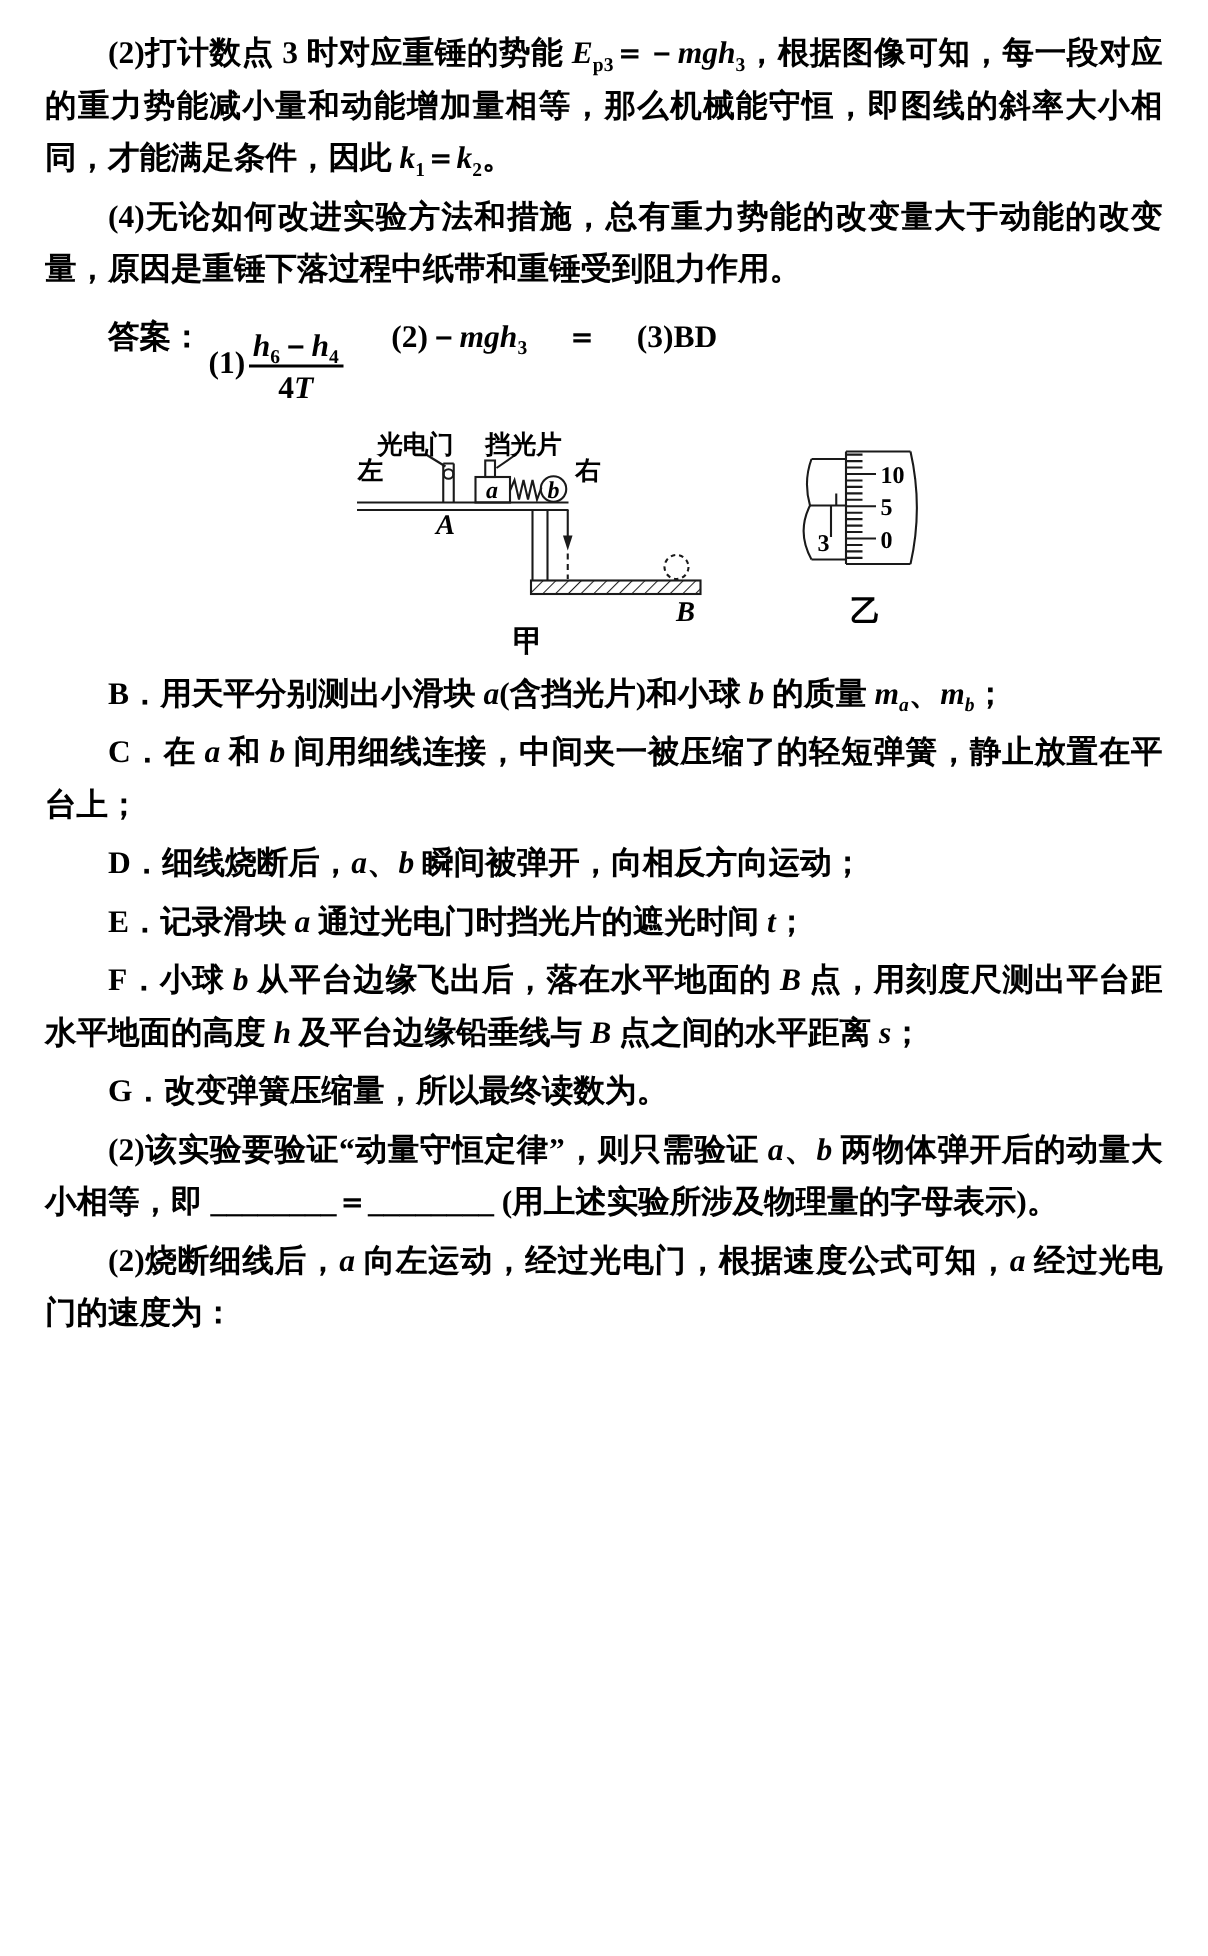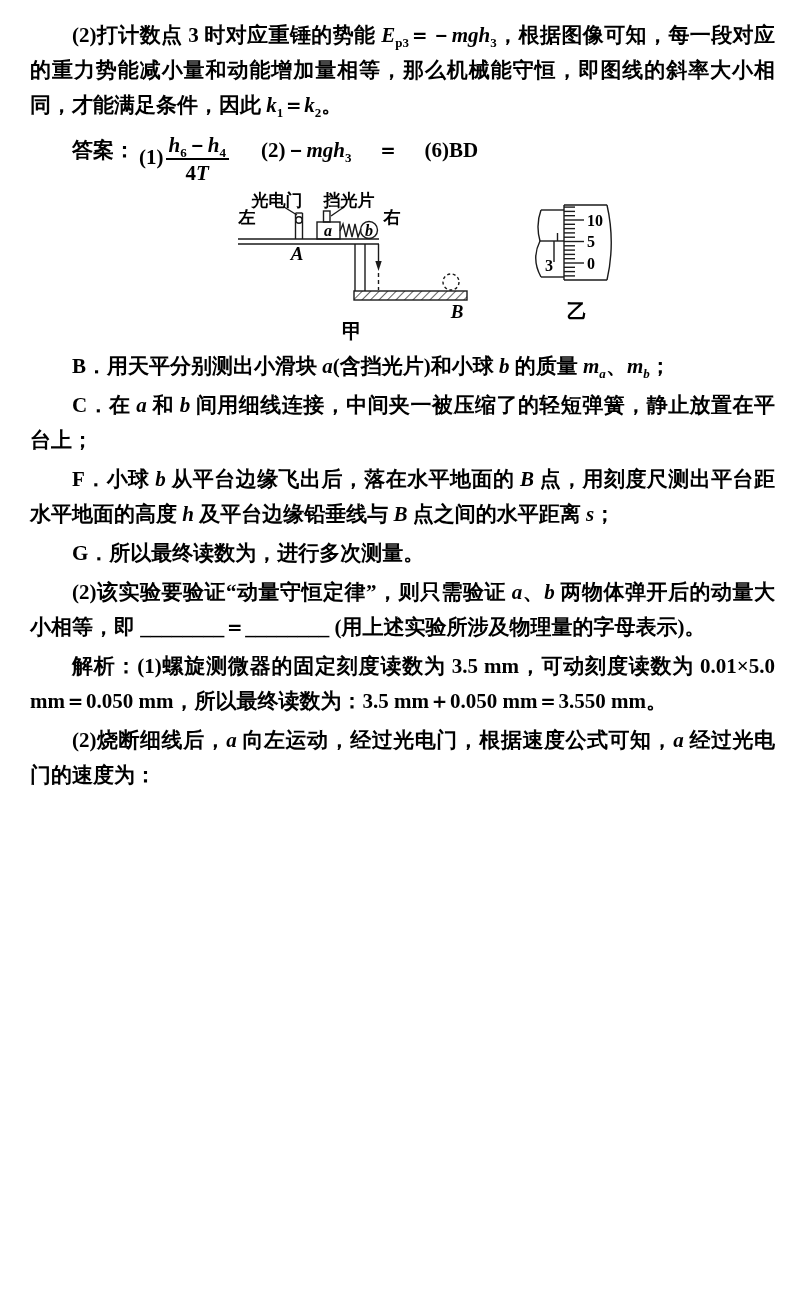--- a/index.html
+++ b/index.html
@@ -23,47 +23,48 @@
   }
   .para i{font-style:italic;}
   sub{font-size:0.62em;line-height:0;}
   .ans-line{display:flex;align-items:flex-start;margin:10px 0 6px 0;text-indent:0;padding-left:2em;}
   .ans-line .seg{margin-right:26px;white-space:nowrap;}
   .frac{
     display:inline-block;
     text-align:center;
     vertical-align:middle;
     line-height:1.15;
-    margin:0 2px;
+    margin:11px 2px;
   }
   .frac .num{display:block;border-bottom:2px solid #000;padding:0 3px 1px 3px;}
   .frac .den{display:block;padding-top:1px;}
   .figure-row{position:relative;height:152px;margin:4px 0 6px 0;}
   .figure-row svg{position:absolute;top:0;}
   svg text{font-family:"Liberation Serif","DejaVu Serif",serif;}
   .cjk-label{font-size:17px;font-weight:bold;}
   .var{font-style:italic;font-weight:bold;}
   .cap{font-size:20px;font-weight:bold;}
   .mic-num{font-size:16px;font-weight:bold;}
 </style>
 </head>
 <body>
 
 <div class="page">
 
   <p class="para">(2)打计数点 3 时对应重锤的势能 <i>E</i><sub>p3</sub>＝－<i>mgh</i><sub>3</sub>，根据图像可知，每一段对应的重力势能减小量和动能增加量相等，那么机械能守恒，即图线的斜率大小相同，才能满足条件，因此 <i>k</i><sub>1</sub>＝<i>k</i><sub>2</sub>。</p>
+  <p class="para">(4)无论如何改进实验方法和措施，总有重力势能的改变量大于动能的改变量，原因是重锤下落过程中纸带和重锤受到阻力作用。</p>
 
   <div class="ans-line">
     <span class="seg" style="margin-right:4px;">答案：</span>
     <span class="seg" style="margin-right:30px;">
       <span>(1)</span><span class="frac"><span class="num"><i>h</i><sub>6</sub>－<i>h</i><sub>4</sub></span><span class="den">4<i>T</i></span></span>
     </span>
     <span class="seg">(2)－<i>mgh</i><sub>3</sub></span>
     <span class="seg">＝</span>
-    <span class="seg">(6)BD</span>
+    <span class="seg">(3)BD</span>
   </div>
 
 
   <div class="figure-row">
 
     <svg width="315" height="152" viewBox="195 565 315 152" style="left:165px;">
       <defs>
         <pattern id="hatch" width="6" height="10" patternUnits="userSpaceOnUse" patternTransform="rotate(45)">
           <line x1="0" y1="0" x2="0" y2="10" stroke="#1a1a1a" stroke-width="1.4"></line>
         </pattern>
@@ -153,21 +154,22 @@
       <text class="mic-num" x="549" y="663" text-anchor="middle" fill="#000">3</text>
       <text class="mic-num" x="587" y="618" fill="#000">10</text>
       <text class="mic-num" x="587" y="639" fill="#000">5</text>
       <text class="mic-num" x="587" y="661" fill="#000">0</text>
       <text class="cap" x="577" y="710" text-anchor="middle" fill="#000">乙</text>
     </svg>
   </div>
 
   <p class="para">B．用天平分别测出小滑块 <i>a</i>(含挡光片)和小球 <i>b</i> 的质量 <i>m</i><sub><i>a</i></sub>、<i>m</i><sub><i>b</i></sub>；</p>
   <p class="para">C．在 <i>a</i> 和 <i>b</i> 间用细线连接，中间夹一被压缩了的轻短弹簧，静止放置在平台上；</p>
+  <p class="para">D．细线烧断后，<i>a</i>、<i>b</i> 瞬间被弹开，向相反方向运动；</p>
+  <p class="para">E．记录滑块 <i>a</i> 通过光电门时挡光片的遮光时间 <i>t</i>；</p>
   <p class="para">F．小球 <i>b</i> 从平台边缘飞出后，落在水平地面的 <i>B</i> 点，用刻度尺测出平台距水平地面的高度 <i>h</i> 及平台边缘铅垂线与 <i>B</i> 点之间的水平距离 <i>s</i>；</p>
-  <p class="para">G．所以最终读数为，进行多次测量。</p>
+  <p class="para">G．改变弹簧压缩量，所以最终读数为。</p>
 
   <p class="para">(2)该实验要验证“动量守恒定律”，则只需验证 <i>a</i>、<i>b</i> 两物体弹开后的动量大小相等，即 ________＝________ (用上述实验所涉及物理量的字母表示)。</p>
 
-  <p class="para"><b>解析：</b>(1)螺旋测微器的固定刻度读数为 3.5 mm，可动刻度读数为 0.01×5.0 mm＝0.050 mm，所以最终读数为：3.5 mm＋0.050 mm＝3.550 mm。</p>
   <p class="para">(2)烧断细线后，<i>a</i> 向左运动，经过光电门，根据速度公式可知，<i>a</i> 经过光电门的速度为：</p>
 
 </div>
 
 </body></html>

